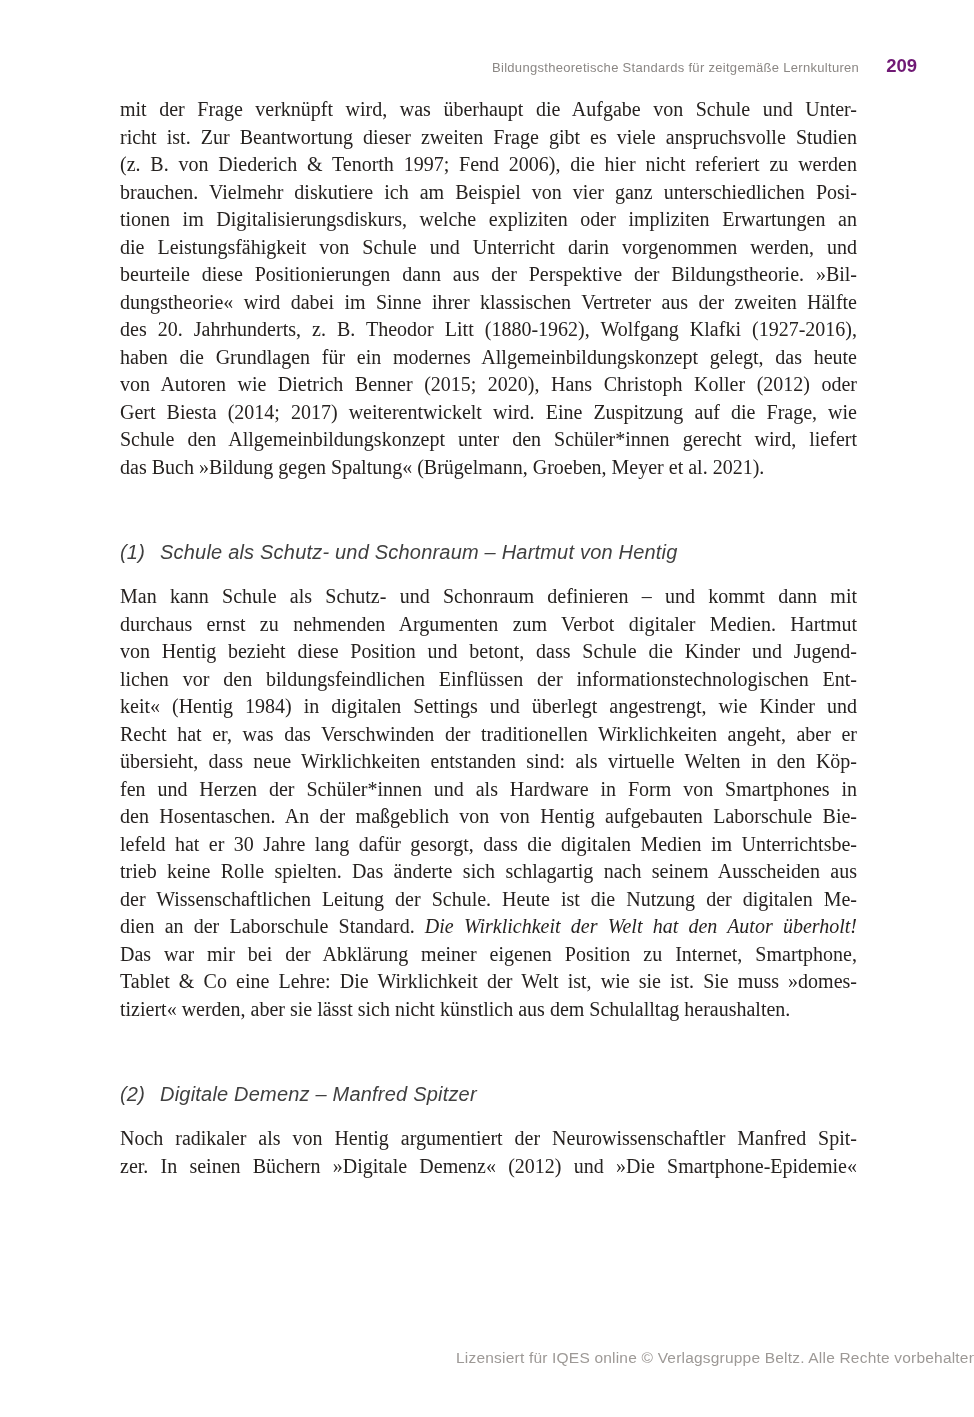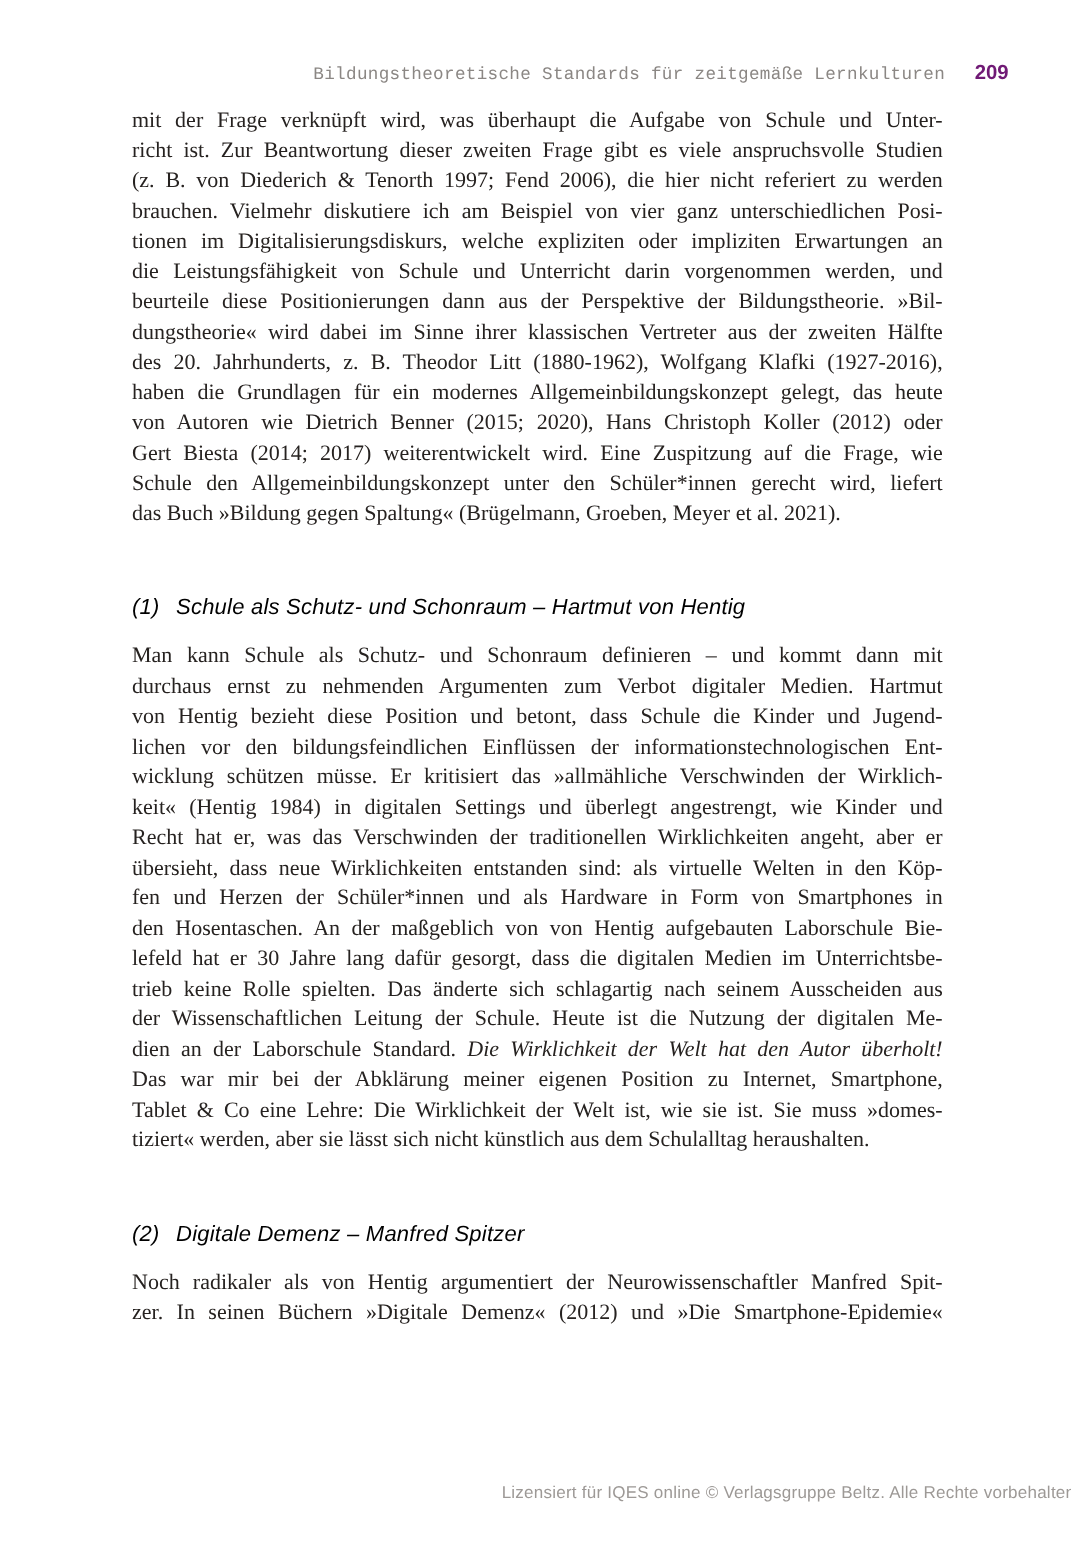--- a/index.html
+++ b/index.html
@@ -21,22 +21,22 @@
     position: absolute;
     top: 55px;
     left: 120px;
     width: 797px;
     display: flex;
     justify-content: flex-end;
     align-items: baseline;
     gap: 27px;
   }
   .running-head {
-    font-family: Liberation Mono, monospace;
-    font-size: 16px;
+    font-family: Liberation Sans, sans-serif;
+    font-size: 13px;
     letter-spacing: 0.3px;
     color: #8b8784;
   }
   .page-number {
     font-family: "Liberation Sans", sans-serif;
     font-size: 18.5px;
     font-weight: bold;
     color: #701a75;
   }
 
@@ -61,21 +61,21 @@
   }
   .line em { font-style: italic; }
 
   .section-heading {
     margin: 58px 0 18px 0;
     font-family: "Liberation Sans", sans-serif;
     font-style: italic;
     font-size: 20px;
     line-height: 26px;
     font-weight: normal;
-    color: #000000;
+    color: #404040;
     letter-spacing: 0.2px;
   }
   .heading-number {
     display: inline-block;
     margin-right: 15px;
   }
 
   
   .page-footer {
     position: absolute;
@@ -117,21 +117,20 @@
         <div class="line"><span>Gert Biesta (2014; 2017) weiterentwickelt wird. Eine Zuspitzung auf die Frage, wie</span></div>
         <div class="line"><span>Schule den Allgemeinbildungskonzept unter den Schüler*innen gerecht wird, liefert</span></div>
         <div class="line last"><span>das Buch »Bildung gegen Spaltung« (Brügelmann, Groeben, Meyer et al. 2021).</span></div>
       </div>
       <h2 class="section-heading"><span class="heading-number">(1)</span><span>Schule als Schutz- und Schonraum – Hartmut von Hentig</span></h2>
       <div class="paragraph">
         <div class="line"><span>Man kann Schule als Schutz- und Schonraum definieren – und kommt dann mit</span></div>
         <div class="line"><span>durchaus ernst zu nehmenden Argumenten zum Verbot digitaler Medien. Hartmut</span></div>
         <div class="line"><span>von Hentig bezieht diese Position und betont, dass Schule die Kinder und Jugend-</span></div>
         <div class="line"><span>lichen vor den bildungsfeindlichen Einflüssen der informationstechnologischen Ent-</span></div>
-        <div class="line"><span>wicklung schützen müsse. Er kritisiert das »allmähliche Verschwinden der Wirklich-</span></div>
         <div class="line"><span>keit« (Hentig 1984) in digitalen Settings und überlegt angestrengt, wie Kinder und</span></div>
         <div class="line"><span>Recht hat er, was das Verschwinden der traditionellen Wirklichkeiten angeht, aber er</span></div>
         <div class="line"><span>übersieht, dass neue Wirklichkeiten entstanden sind: als virtuelle Welten in den Köp-</span></div>
         <div class="line"><span>fen und Herzen der Schüler*innen und als Hardware in Form von Smartphones in</span></div>
         <div class="line"><span>den Hosentaschen. An der maßgeblich von von Hentig aufgebauten Laborschule Bie-</span></div>
         <div class="line"><span>lefeld hat er 30 Jahre lang dafür gesorgt, dass die digitalen Medien im Unterrichtsbe-</span></div>
         <div class="line"><span>trieb keine Rolle spielten. Das änderte sich schlagartig nach seinem Ausscheiden aus</span></div>
         <div class="line"><span>der Wissenschaftlichen Leitung der Schule. Heute ist die Nutzung der digitalen Me-</span></div>
         <div class="line"><span>dien an der Laborschule Standard. </span><em>Die Wirklichkeit der Welt hat den Autor überholt!</em></div>
         <div class="line"><span>Das war mir bei der Abklärung meiner eigenen Position zu Internet, Smartphone,</span></div>

